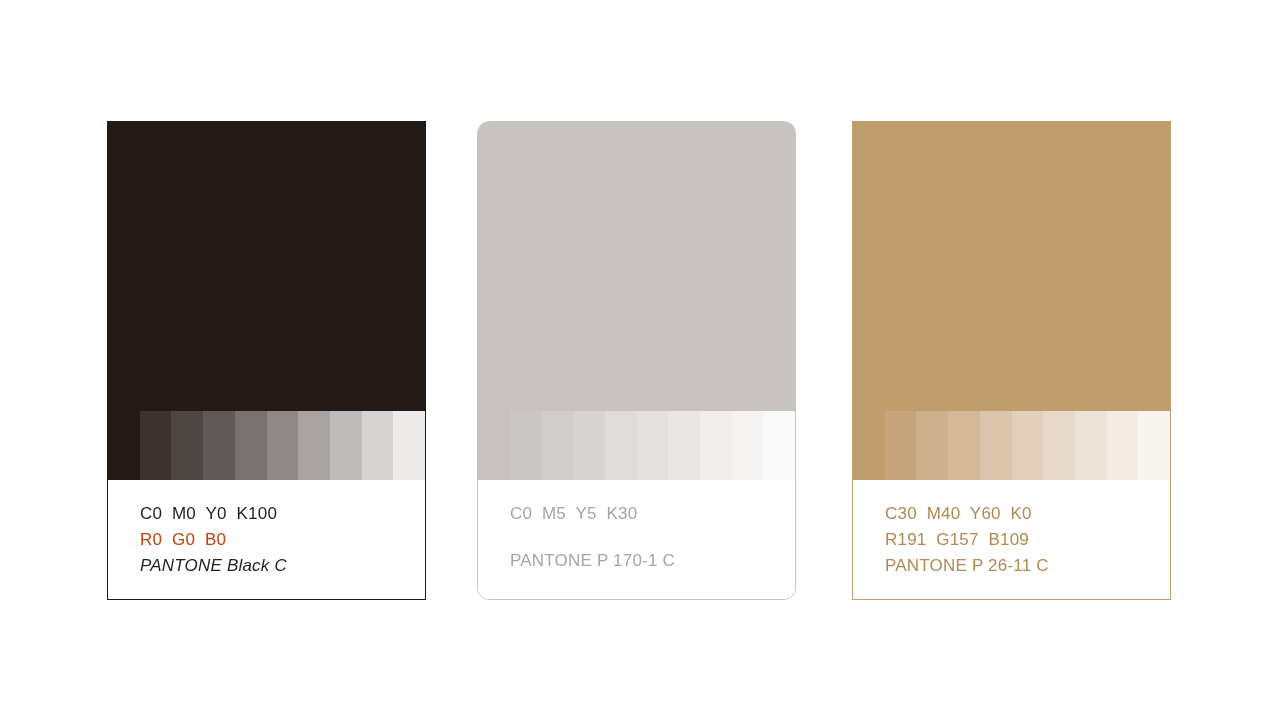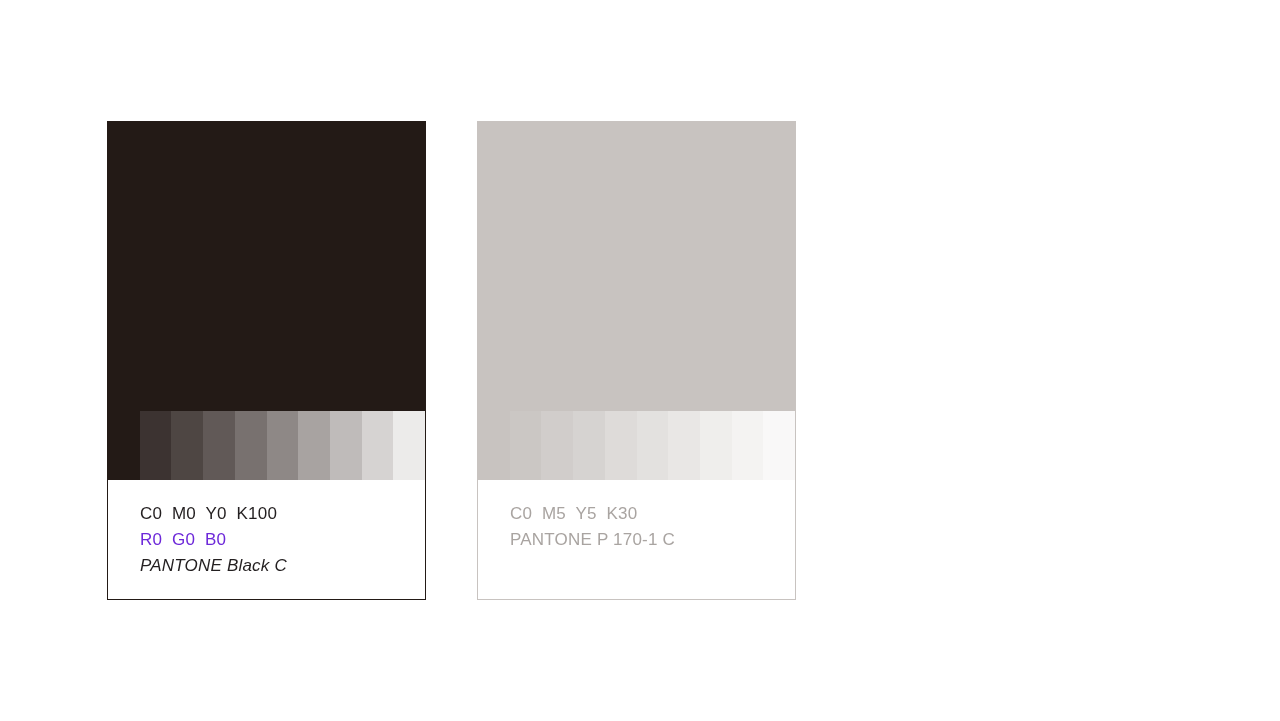--- a/index.html
+++ b/index.html
@@ -90,39 +90,59 @@
       <div class="tint-step" style="background: rgb(97, 89, 87);"></div>
       <div class="tint-step" style="background: rgb(120, 113, 111);"></div>
       <div class="tint-step" style="background: rgb(142, 136, 134);"></div>
       <div class="tint-step" style="background: rgb(168, 163, 161);"></div>
       <div class="tint-step" style="background: rgb(191, 187, 186);"></div>
       <div class="tint-step" style="background: rgb(214, 211, 210);"></div>
       <div class="tint-step" style="background: rgb(236, 235, 234);"></div>
     </div>
     <div class="swatch-caption">
       <div class="caption-line" style="color: rgb(35, 31, 32);">C0  M0  Y0  K100</div>
-      <div class="caption-line" style="color: #6d28d9;">R0  G0  B0</div>
+      <div class="caption-line" style="color: #c2410c;">R0  G0  B0</div>
       <div class="caption-line" style="color: rgb(35, 31, 32); font-style: italic;">PANTONE Black C</div>
     </div>
   </div>
 
-  <div class="swatch-card" id="swatch-card-1" style="border-color: rgb(200, 195, 192);">
+  <div class="swatch-card" id="swatch-card-1" style="border-color: rgb(200, 195, 192); border-radius: 12px;">
     <div class="swatch-main" style="background: rgb(200, 195, 192);"></div>
     <div class="tint-strip">
       <div class="tint-step" style="background: rgb(200, 195, 192);"></div>
       <div class="tint-step" style="background: rgb(203, 199, 196);"></div>
       <div class="tint-step" style="background: rgb(209, 205, 203);"></div>
       <div class="tint-step" style="background: rgb(214, 211, 209);"></div>
       <div class="tint-step" style="background: rgb(222, 219, 217);"></div>
       <div class="tint-step" style="background: rgb(227, 225, 223);"></div>
       <div class="tint-step" style="background: rgb(233, 231, 229);"></div>
       <div class="tint-step" style="background: rgb(239, 238, 236);"></div>
       <div class="tint-step" style="background: rgb(244, 243, 242);"></div>
       <div class="tint-step" style="background: rgb(249, 248, 248);"></div>
     </div>
     <div class="swatch-caption">
       <div class="caption-line" style="color: rgb(169, 164, 161);">C0  M5  Y5  K30</div>
-      <div class="caption-line" style="color: rgb(169, 164, 161);">PANTONE P 170-1 C</div>
+      <div class="caption-line" style="color: rgb(169, 164, 161); margin-top: 21px;">PANTONE P 170-1 C</div>
     </div>
   </div>
 
+  <div class="swatch-card" id="swatch-card-2" style="border-color: rgb(191, 157, 109);">
+    <div class="swatch-main" style="background: rgb(191, 157, 109);"></div>
+    <div class="tint-strip">
+      <div class="tint-step" style="background: rgb(191, 157, 109);"></div>
+      <div class="tint-step" style="background: rgb(197, 165, 123);"></div>
+      <div class="tint-step" style="background: rgb(205, 176, 140);"></div>
+      <div class="tint-step" style="background: rgb(211, 185, 154);"></div>
+      <div class="tint-step" style="background: rgb(219, 198, 173);"></div>
+      <div class="tint-step" style="background: rgb(225, 207, 187);"></div>
+      <div class="tint-step" style="background: rgb(231, 217, 202);"></div>
+      <div class="tint-step" style="background: rgb(238, 227, 216);"></div>
+      <div class="tint-step" style="background: rgb(244, 236, 228);"></div>
+      <div class="tint-step" style="background: rgb(248, 245, 240);"></div>
+    </div>
+    <div class="swatch-caption">
+      <div class="caption-line" style="color: rgb(176, 138, 81);">C30  M40  Y60  K0</div>
+      <div class="caption-line" style="color: rgb(176, 138, 81);">R191  G157  B109</div>
+      <div class="caption-line" style="color: rgb(176, 138, 81);">PANTONE P 26-11 C</div>
+    </div>
+  </div>
 
 </div>
 
 </body></html>

